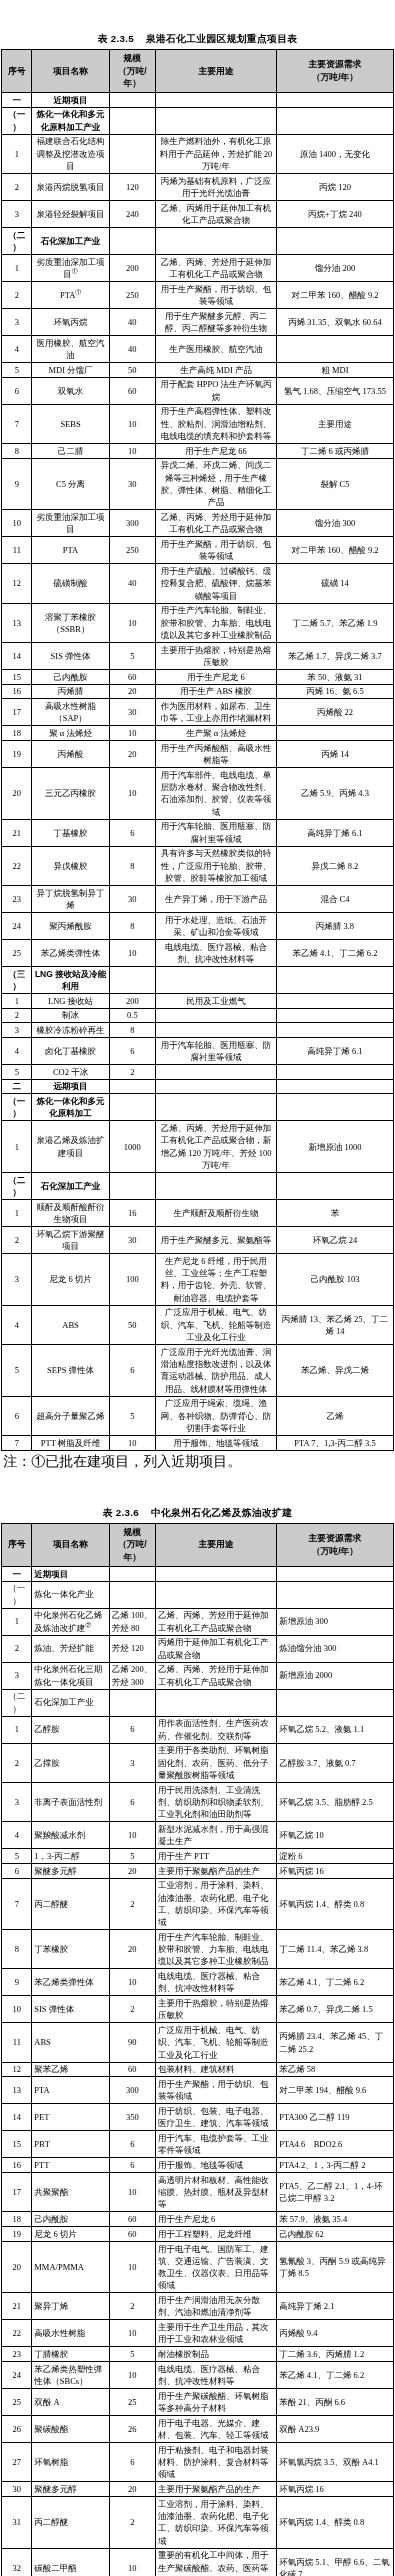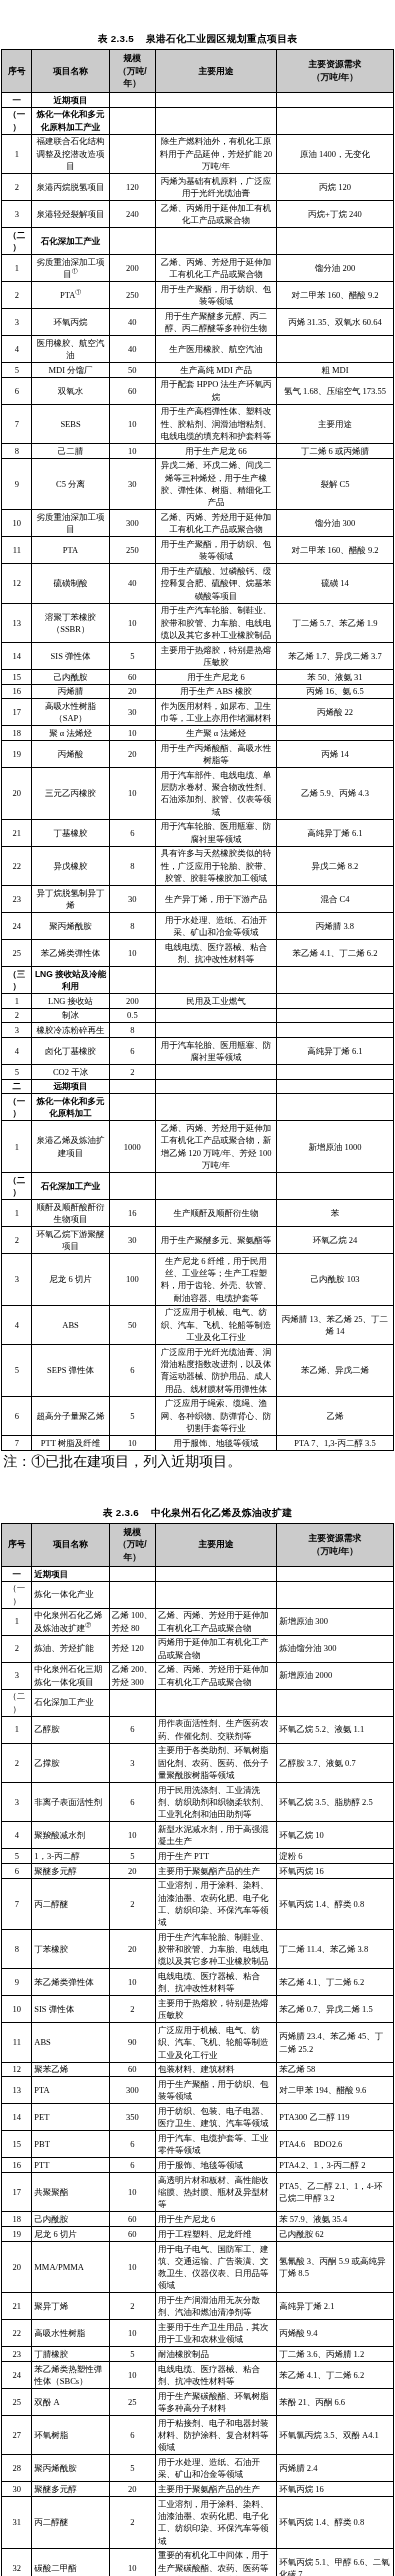--- a/index.html
+++ b/index.html
@@ -654,34 +654,34 @@
           <td class="c4">苯乙烯 4.1、丁二烯 6.2</td>
         </tr>
         <tr>
           <td class="c0">25</td>
           <td class="c1">双酚 A</td>
           <td class="c2">25</td>
           <td class="c3">用于生产聚碳酸酯、环氧树脂等多种高分子材料</td>
           <td class="c4">苯酚 21、丙酮 6.6</td>
         </tr>
         <tr>
+          <td class="c0">26</td>
+          <td class="c1">聚碳酸酯</td>
+          <td class="c2">26</td>
+          <td class="c3">用于电子电器、光媒介、建材、包装、汽车、轻工等领域</td>
+          <td class="c4">双酚 A23.9</td>
+        </tr>
+        <tr>
           <td class="c0">27</td>
           <td class="c1">环氧树脂</td>
           <td class="c2">6</td>
           <td class="c3">用于粘接剂、电子和电器封装材料、防护涂料、复合材料等领域</td>
           <td class="c4">环氧氯丙烷 3.5、双酚 A4.1</td>
         </tr>
         <tr>
-          <td class="c0">28</td>
-          <td class="c1">聚丙烯酰胺</td>
-          <td class="c2">5</td>
-          <td class="c3">用于水处理、造纸、石油开采、矿山和冶金等领域</td>
-          <td class="c4">丙烯腈 2.4</td>
-        </tr>
-        <tr>
           <td class="c0">30</td>
           <td class="c1">聚醚多元醇</td>
           <td class="c2">20</td>
           <td class="c3">主要用于聚氨酯产品的生产</td>
           <td class="c4">环氧丙烷 16</td>
         </tr>
         <tr>
           <td class="c0">31</td>
           <td class="c1">丙二醇醚</td>
           <td class="c2">2</td>

